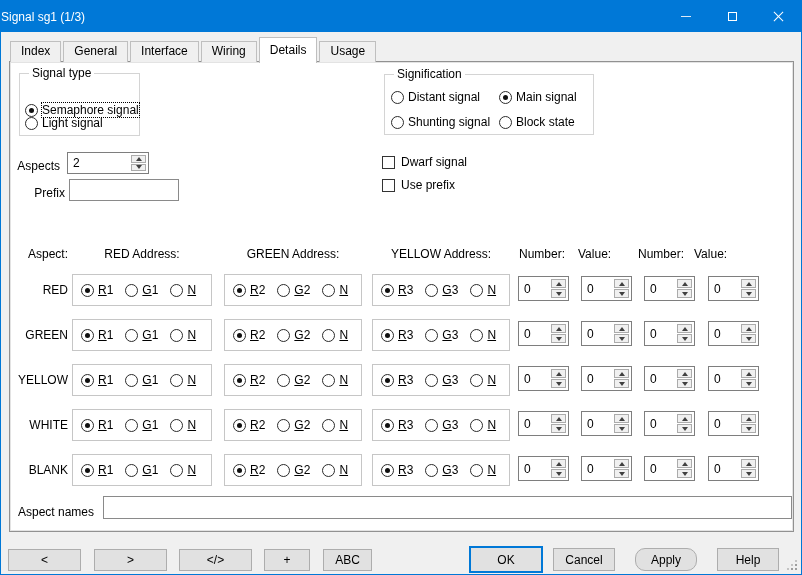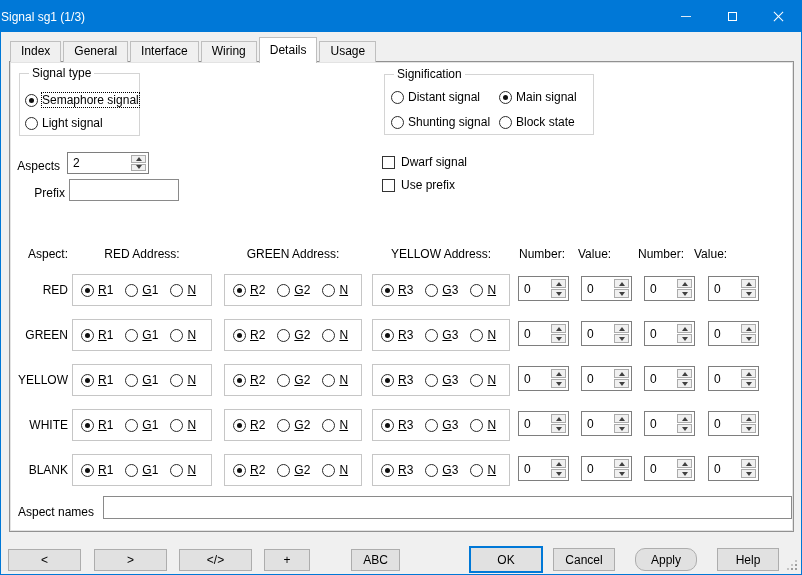--- a/index.html
+++ b/index.html
@@ -103,21 +103,21 @@
     <div class="tab">Interface</div>
     <div class="tab">Wiring</div>
     <div class="tab active">Details</div>
     <div class="tab">Usage</div>
   </div>
 
 <div class="pane" id="pane">
 
   <div class="gbox" id="gbox-signaltype" style="left:9px;top:11px;width:121px;height:63px;">
     <span class="glabel">Signal type</span>
-  <label class="radio abs" style="left: 5px; top: 19px; justify-content: flex-end;">
+  <label class="radio abs" style="left: 5px; top: 29px; justify-content: flex-end;">
         <span class="rdot sel"></span>
         <span class="rlab focusrect">Semaphore signal</span>
       </label>
       <label class="radio abs" style="left: 5px; top: 42px;">
         <span class="rdot"></span>
         <span class="rlab">Light signal</span>
       </label>
     </div>
 
   <div class="gbox" id="gbox-signification" style="left:374px;top:12px;width:210px;height:61px;">
@@ -631,20 +631,20 @@
   <div class="tfield" style="left:93px;top:434px;width:689px;height:23px;">
       <span class="sval"></span>
     </div>
 </div>
 
 <div id="btn-container">
     <div class="btn" style="left: 7px; top: 548px; width: 73px; height: 22px;">&lt;</div>
     <div class="btn" style="left: 93px; top: 548px; width: 73px; height: 22px;">&gt;</div>
     <div class="btn" style="left: 178px; top: 548px; width: 73px; height: 22px;">&lt;/&gt;</div>
     <div class="btn" style="left: 263px; top: 548px; width: 46px; height: 22px;">+</div>
-    <div class="btn" style="left: 322px; top: 548px; width: 49px; height: 22px; margin-left: 28px;">ABC</div>
+    <div class="btn" style="left: 322px; top: 548px; width: 49px; height: 22px;">ABC</div>
     <div class="btn default" style="left: 468px; width: 74px; top: 545px; height: 27px;">OK</div>
     <div class="btn" style="left: 552px; width: 62px; top: 547px; height: 23px;">Cancel</div>
     <div class="btn" style="left: 634px; width: 62px; top: 547px; height: 23px; border-radius: 10px;">Apply</div>
     <div class="btn" style="left: 716px; width: 62px; top: 547px; height: 23px;">Help</div>
   </div>
 
 <div class="grip"></div>
 
 </body></html>

